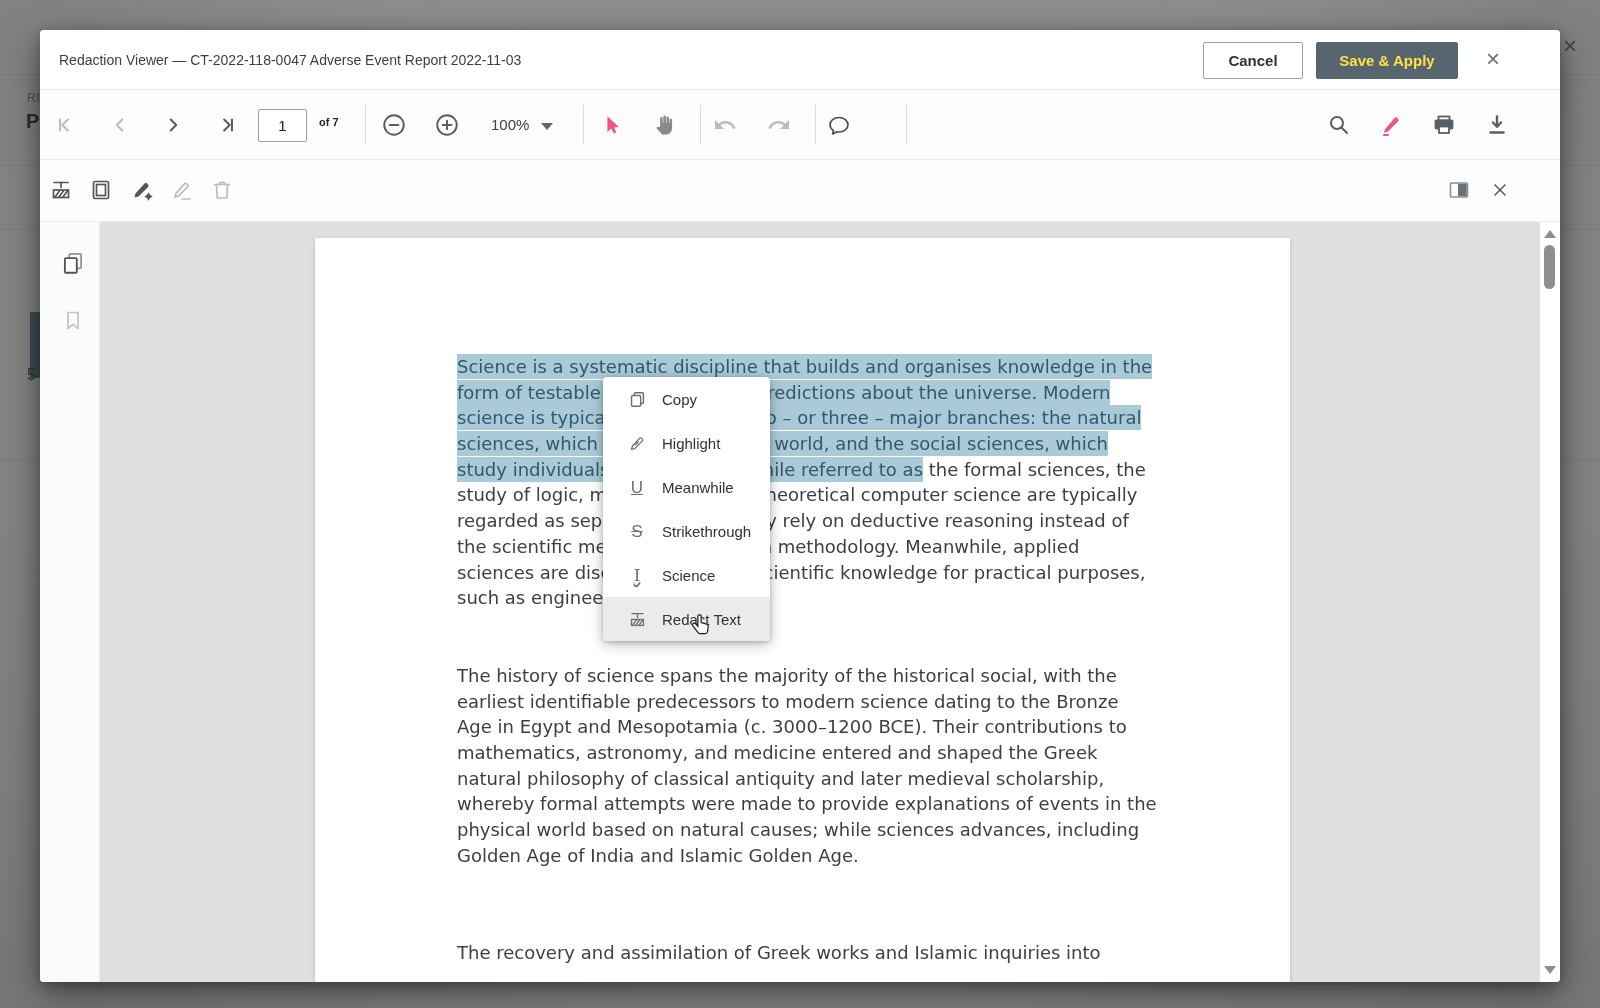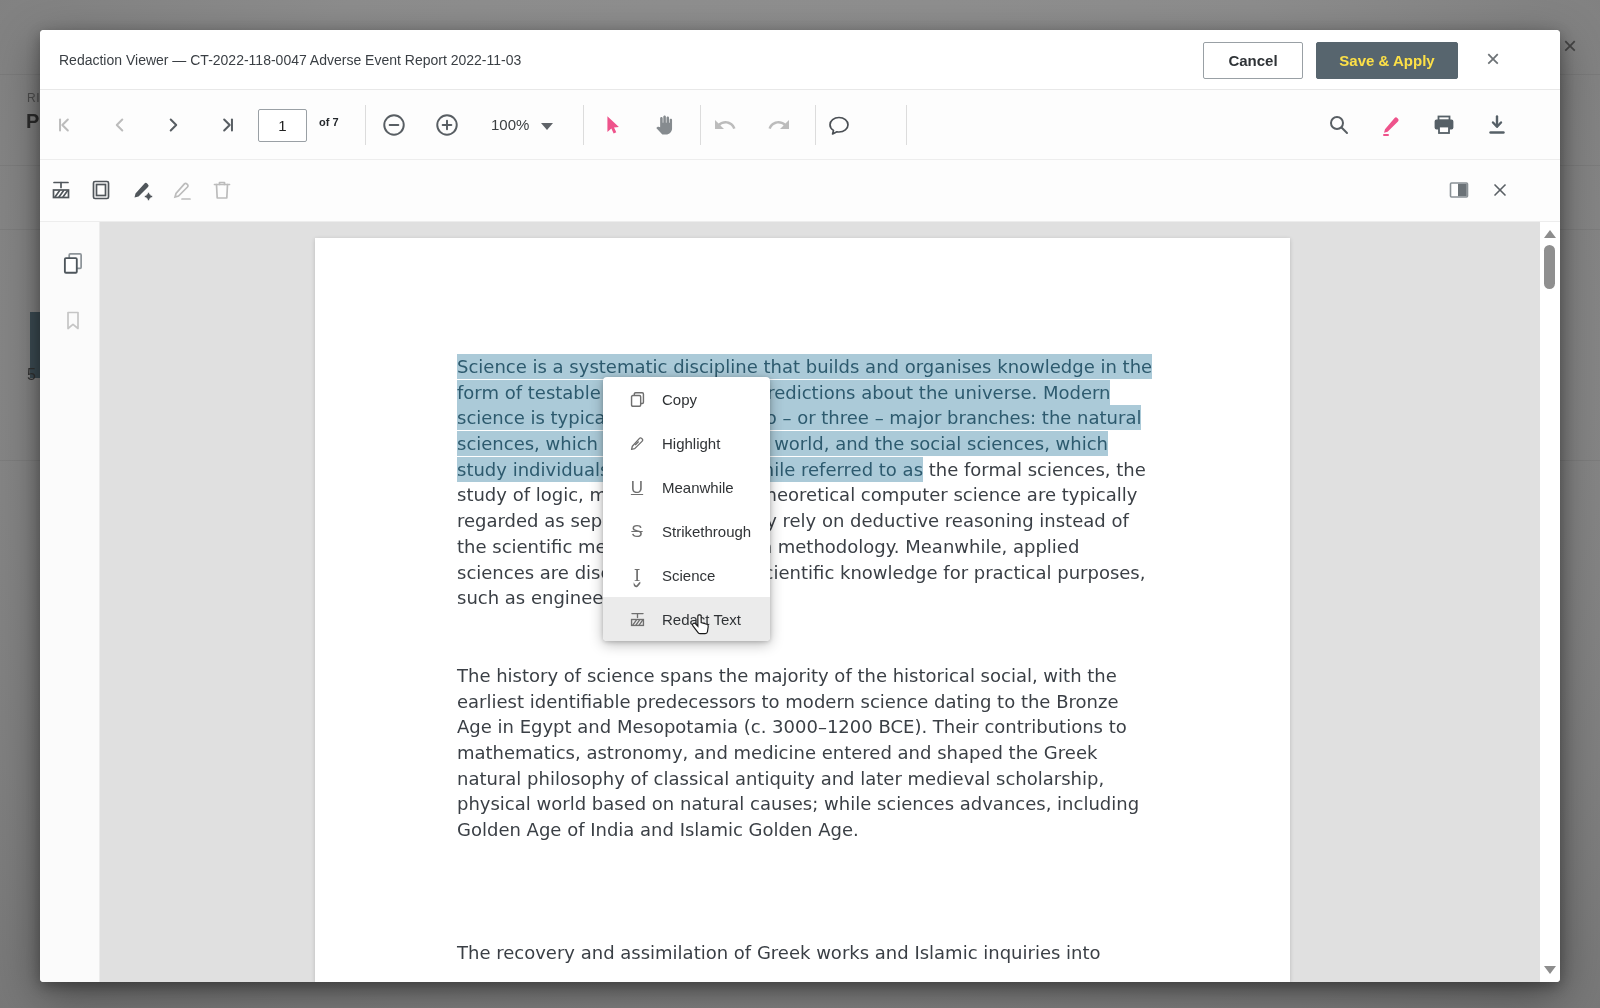--- a/index.html
+++ b/index.html
@@ -286,20 +286,21 @@
           <div class="doc-line"><span class="sel"></span><span class="rest">the scientific method as their main methodology. Meanwhile, applied</span></div>
           <div class="doc-line"><span class="sel"></span><span class="rest">sciences are disciplines that use scientific knowledge for practical purposes,</span></div>
           <div class="doc-line"><span class="sel"></span><span class="rest">such as engineering and medicine.</span></div>
       </div>
       <div class="doc-text p2">
         <div class="doc-line"><span class="sel"></span><span class="rest">The history of science spans the majority of the historical social, with the</span></div>
           <div class="doc-line"><span class="sel"></span><span class="rest">earliest identifiable predecessors to modern science dating to the Bronze</span></div>
           <div class="doc-line"><span class="sel"></span><span class="rest">Age in Egypt and Mesopotamia (c. 3000–1200 BCE). Their contributions to</span></div>
           <div class="doc-line"><span class="sel"></span><span class="rest">mathematics, astronomy, and medicine entered and shaped the Greek</span></div>
           <div class="doc-line"><span class="sel"></span><span class="rest">natural philosophy of classical antiquity and later medieval scholarship,</span></div>
+          <div class="doc-line"><span class="sel"></span><span class="rest">whereby formal attempts were made to provide explanations of events in the</span></div>
           <div class="doc-line"><span class="sel"></span><span class="rest">physical world based on natural causes; while sciences advances, including</span></div>
           <div class="doc-line"><span class="sel"></span><span class="rest">Golden Age of India and Islamic Golden Age.</span></div>
       </div>
       <div class="doc-text p3">
         <div class="doc-line"><span class="sel"></span><span class="rest">The recovery and assimilation of Greek works and Islamic inquiries into</span></div>
       </div>
     </div>
 
     <div class="scroll">
       <div class="tri-up"></div>

